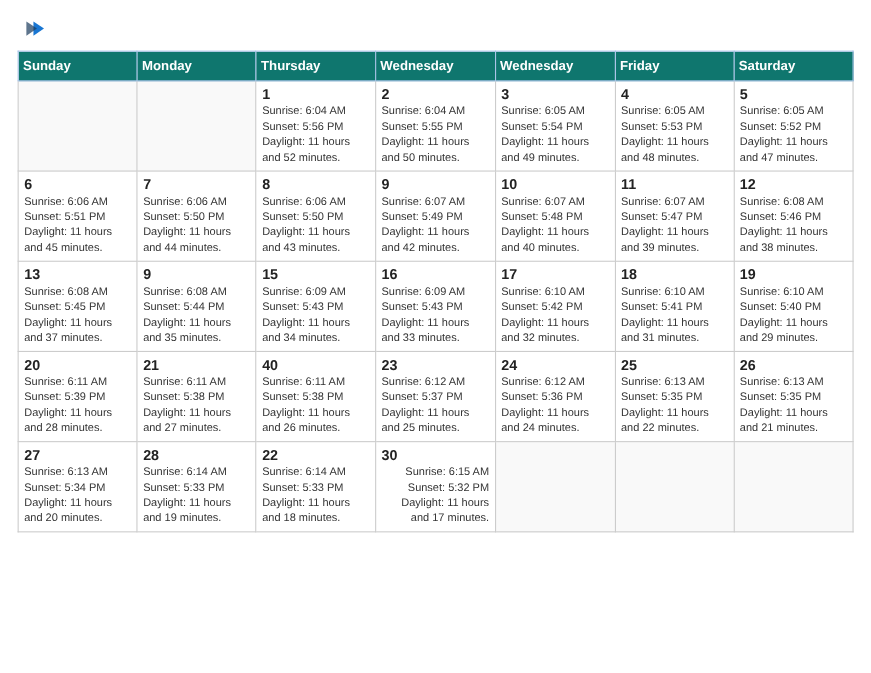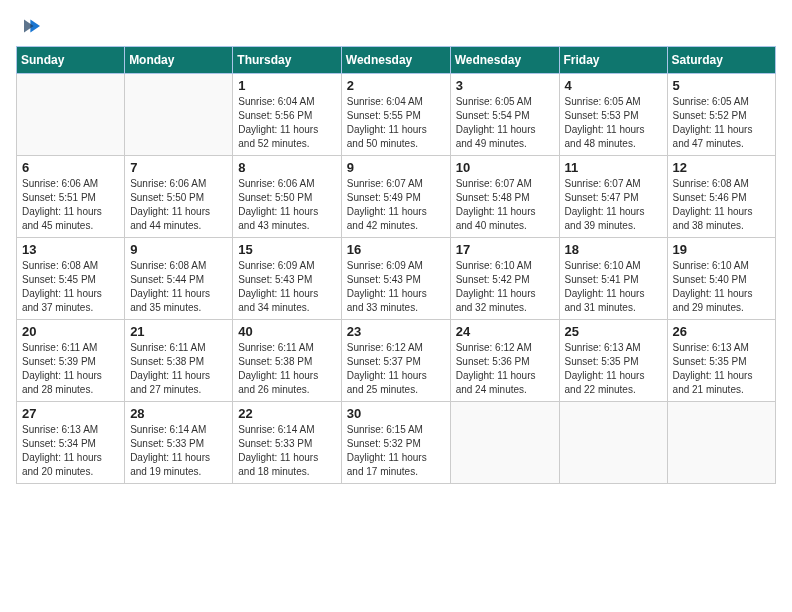--- a/index.html
+++ b/index.html
@@ -296,21 +296,21 @@
 Daylight: 11 hours and 19 minutes.</div>
         </td>
         <td>
           <span class="day-num">22</span>
           <div class="day-info" style="white-space: pre-line;">Sunrise: 6:14 AM
 Sunset: 5:33 PM
 Daylight: 11 hours and 18 minutes.</div>
         </td>
         <td>
           <span class="day-num">30</span>
-          <div class="day-info" style="white-space: pre-line;">Sunrise: 6:15 AM
+          <div class="day-info" style="white-space: pre-line; text-align: right;">Sunrise: 6:15 AM
 Sunset: 5:32 PM
 Daylight: 11 hours and 17 minutes.</div>
         </td>
         <td class="empty"></td>
         <td class="empty"></td>
         <td class="empty"></td>
       </tr>
     </tbody>
 </table>
 

